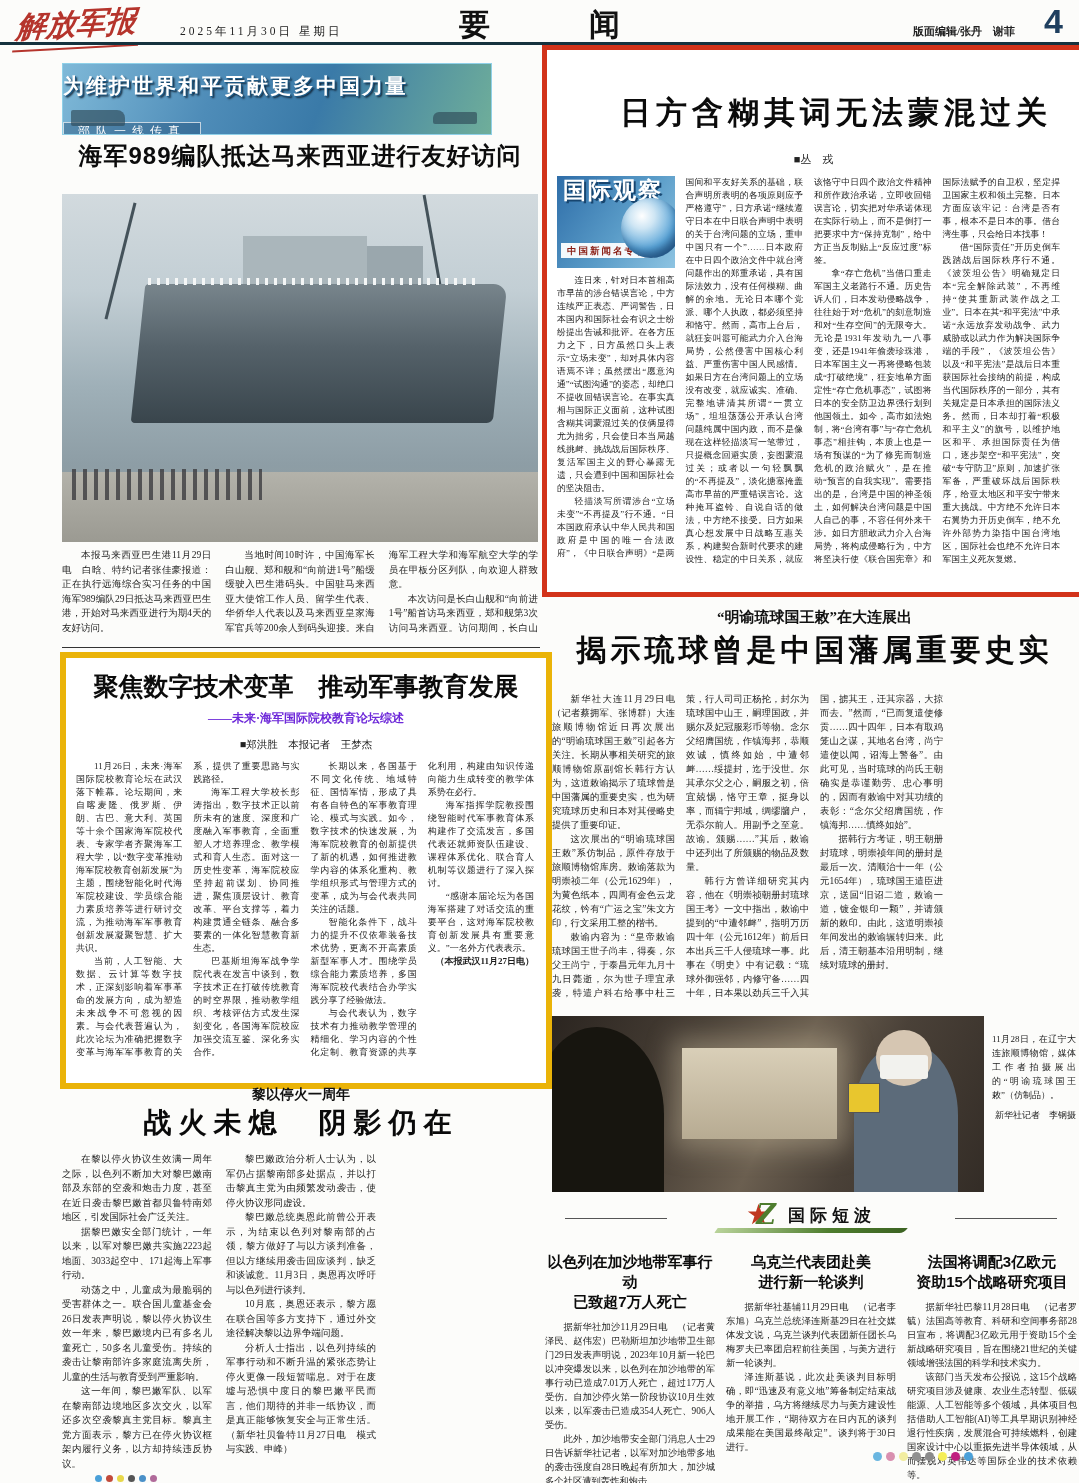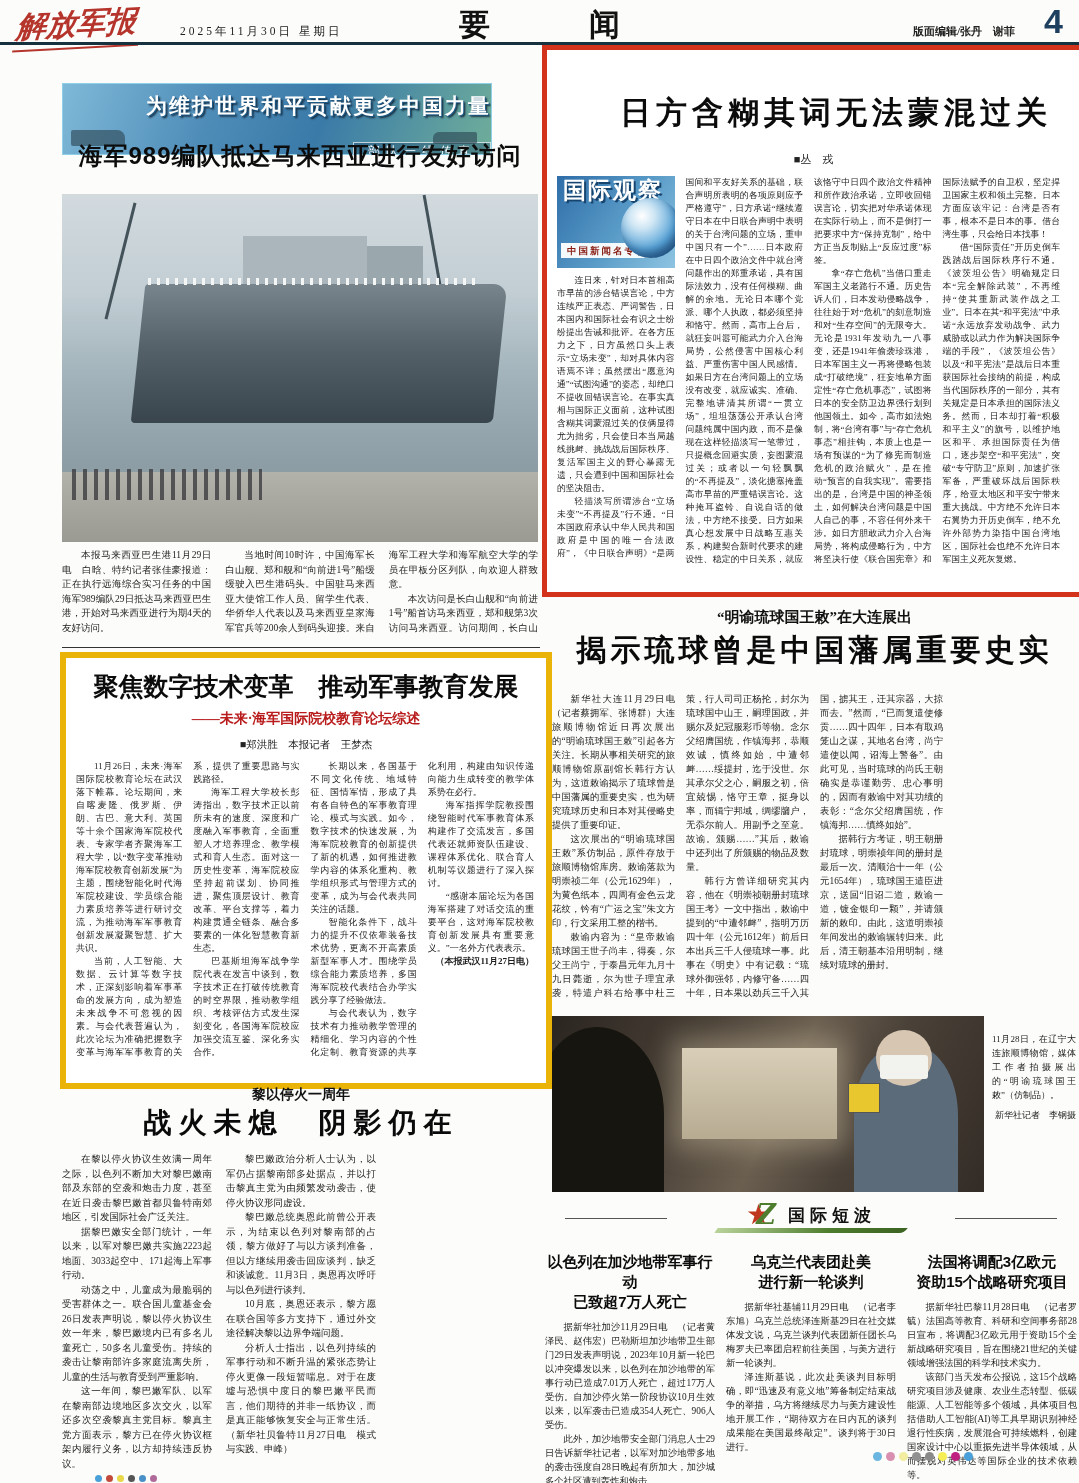--- a/index.html
+++ b/index.html
@@ -17,21 +17,21 @@
   .mast-page{right:16px;top:2px;font-family:"Liberation Sans",sans-serif;font-size:34px;
              font-weight:bold;color:#1f3f5f;}
   .mast-rule{left:0;top:42px;width:1079px;height:3px;background:#15323e;}
   
   .flow{text-align:justify;}
   .flow p{margin:0;text-indent:2em;}
   .cols{column-fill:auto;overflow:hidden;}
   
   .banner{left:62px;top:63px;width:428px;height:70px;border:1px solid #8fd0e8;
           background:linear-gradient(110deg,#7fb9d8 0%,#4e8cb8 35%,#3a7aa8 60%,#6fae9a 100%);
-          text-align:right;overflow:hidden;margin-top:20px;}
+          text-align:left;overflow:hidden;}
   .banner-title{margin-top:8px;font-family:"Liberation Sans",sans-serif;font-size:21px;font-weight:bold;
           color:#fff;letter-spacing:2px;text-shadow:1px 1px 0 #1d5a86,2px 2px 2px #123;}
   .banner-sub{display:inline-block;margin-top:4px;font-size:12px;color:#fff;letter-spacing:6px;
           background:rgba(20,60,100,.35);border:1px solid rgba(255,255,255,.7);padding:0 14px;}
   .ship-sil{position:absolute;background:#2e4a58;opacity:.65;}
   .navy-headline{left:60px;top:140px;width:480px;text-align:center;font-family:"Liberation Sans",sans-serif;
           font-size:24px;font-weight:bold;letter-spacing:1px;color:#0c0c0c;}
   .navy-photo{left:62px;top:194px;width:476px;height:348px;
           background:linear-gradient(180deg,#d2dade 0%,#c2ced4 28%,#9fb0b8 55%,#8d9da5 78%,#97a29e 100%);
           overflow:hidden;}
@@ -63,21 +63,21 @@
           font-weight:bold;color:#fff;letter-spacing:2px;text-shadow:2px 2px 0 #17456f;}
   .gc-sub{position:absolute;left:4px;bottom:10px;background:#f4f9fc;color:#8a1e14;font-weight:bold;
           font-size:9.5px;letter-spacing:2px;padding:1px 6px;font-family:"Liberation Sans",sans-serif;}
   .gc-globe{position:absolute;right:-6px;top:22px;width:60px;height:60px;border-radius:50%;
           background:radial-gradient(circle at 35% 30%,#ffffff 0%,#cfe6f4 22%,#5aa5d8 58%,#1f5c94 100%);
           box-shadow:inset -4px -6px 8px rgba(10,40,80,.5);}
   
   .edubox{left:60px;top:652px;width:480px;height:425px;border:6px solid #eab308;background:#fff;}
   .edu-headline{left:0;right:0;top:12px;text-align:center;font-family:"Liberation Sans",sans-serif;
           font-size:25px;font-weight:bold;color:#0b0b0b;}
-  .edu-sub{left:0;right:0;top:52px;text-align:center;font-size:14px;font-weight:bold;color:#b91c1c;}
+  .edu-sub{left:0;right:0;top:52px;text-align:center;font-size:12px;font-weight:bold;color:#6d28d9;}
   .edu-byline{left:0;right:0;top:80px;text-align:center;font-size:10.5px;color:#222;}
   .edu-body{left:10px;top:102px;width:458px;height:308px;font-size:9px;line-height:13px;
           column-count:4;column-gap:11px;}
   .edu-body .ending{text-align:right;text-indent:0;font-weight:bold;}
   
   .ry-kicker{left:550px;top:608px;width:529px;text-align:center;font-size:15px;font-weight:bold;color:#111;}
   .ry-headline{left:550px;top:630px;width:529px;text-align:center;font-size:30px;font-weight:bold;
           letter-spacing:4px;color:#0a0a0a;}
   .ry-body{left:552px;top:692px;width:525px;height:318px;font-size:9.3px;line-height:14px;
           column-count:4;column-gap:11px;}

